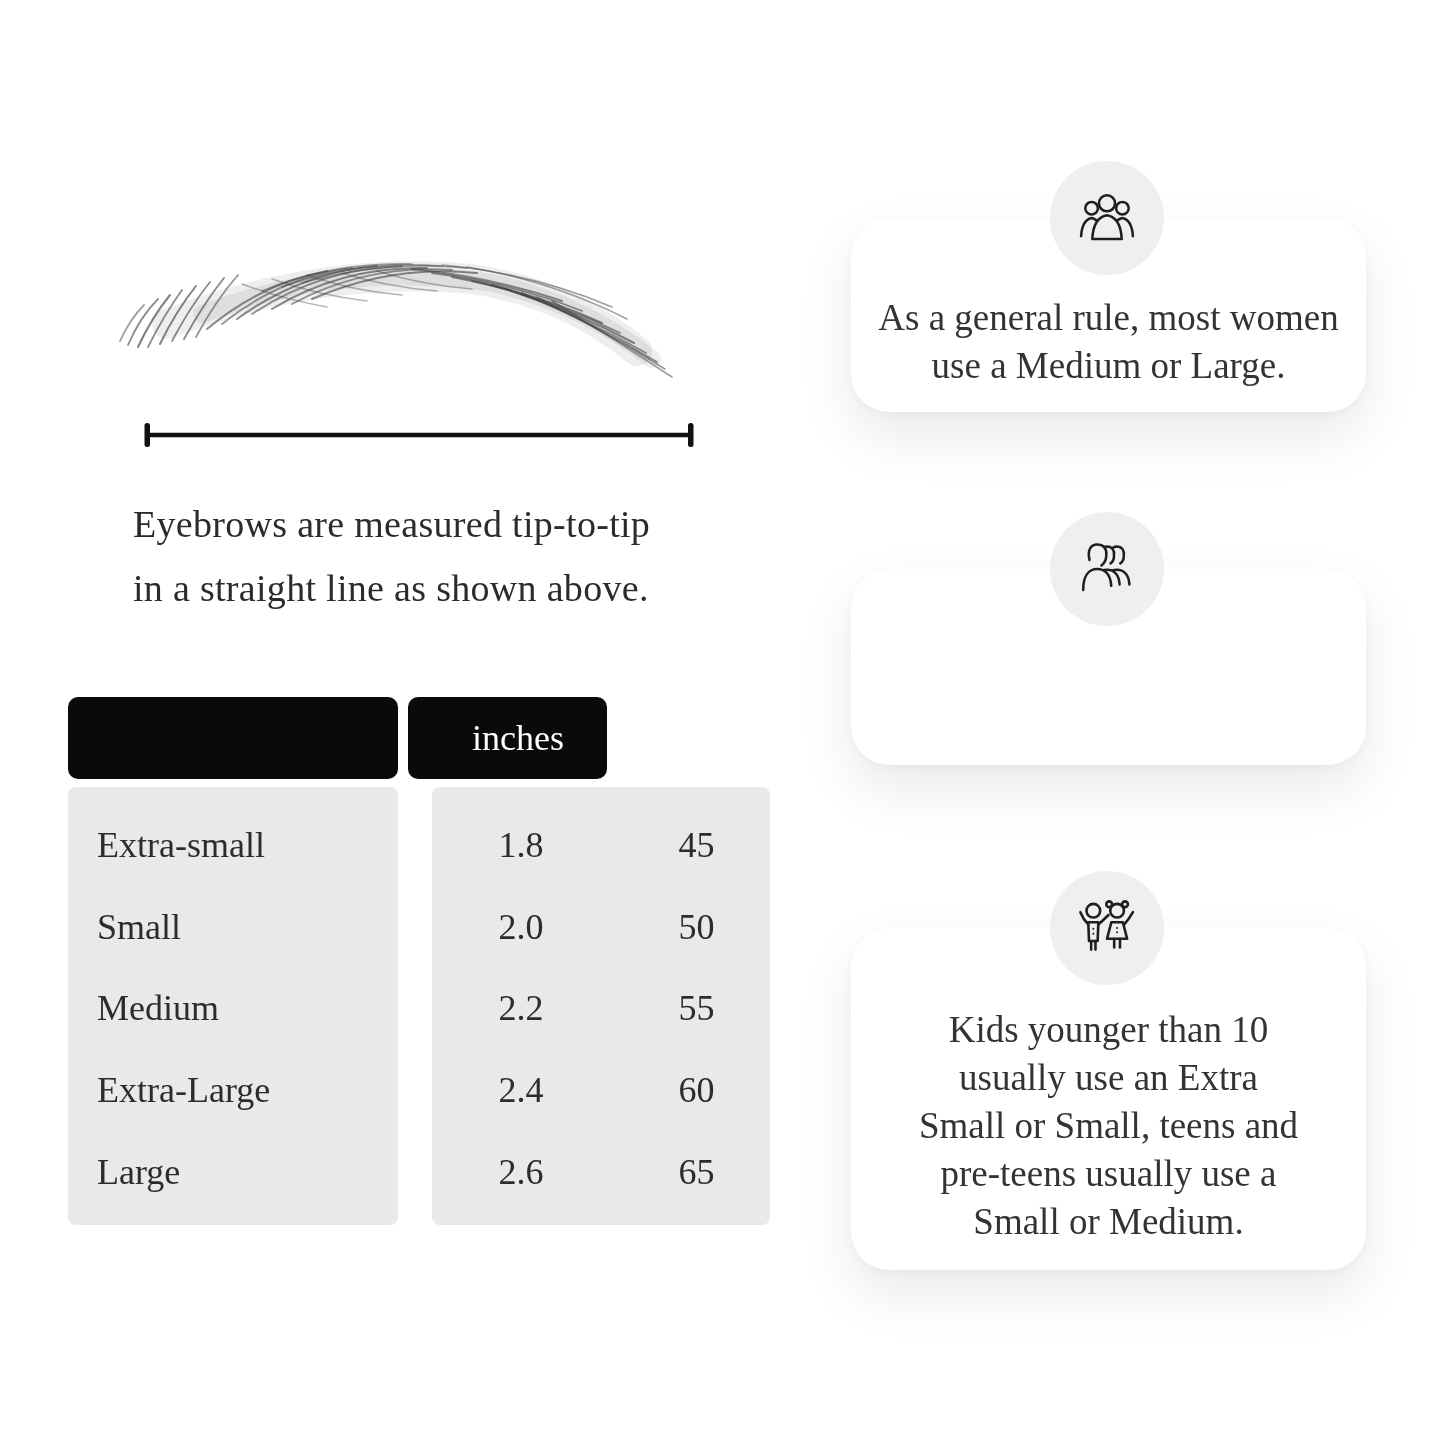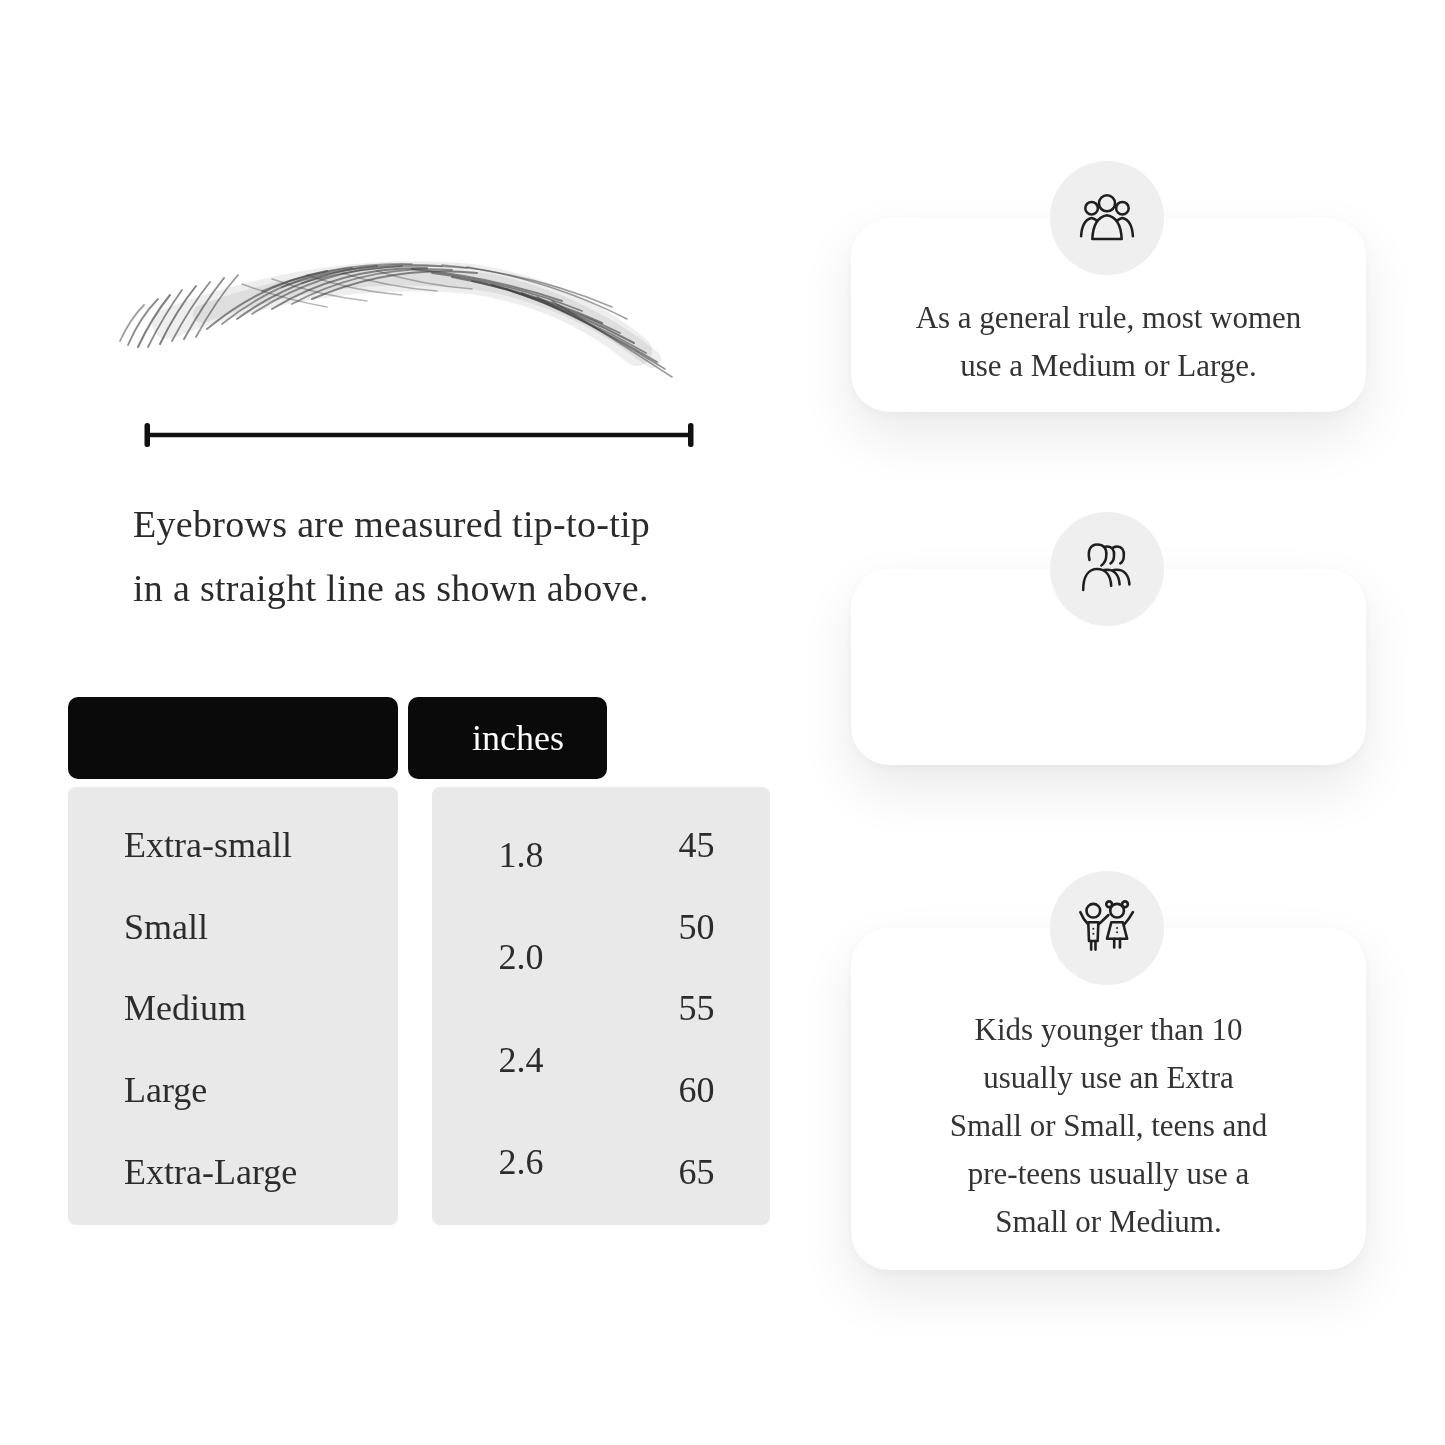--- a/index.html
+++ b/index.html
@@ -33,39 +33,39 @@
     position:absolute;top:787px;height:438px;
     background:#e9e9e9;border-radius:8px;
     display:flex;flex-direction:column;
     padding:17px 0 12px 0;box-sizing:border-box;
     font-size:36px;color:#2c2c2c;
   }
   .tcol1{left:68px;width:330px;}
   .tcol2{left:408px;width:178px;margin-left:24px;}
   .tcol3{left:595px;width:175px;padding-left:28px;}
   .tcell{flex:1;display:flex;align-items:center;justify-content:center;}
-  .tcol1 .tcell{justify-content:flex-start;padding-left:56px;}
+  .tcol1 .tcell{justify-content:flex-start;padding-left:29px;}
   
   .card{
     position:absolute;left:851px;width:515px;
     background:#ffffff;border-radius:38px;
     box-shadow:0 24px 55px rgba(0,0,0,.085),0 3px 10px rgba(0,0,0,.03);
     display:flex;align-items:center;justify-content:center;
     padding-top:54px;box-sizing:border-box;
   }
   .card1{top:218px;height:194px;}
   .card2{top:569px;height:196px;}
   .card3{top:928px;height:342px;}
   .badge{
     position:absolute;left:199px;top:-57px;width:114px;height:114px;
     background:#f0efef;border-radius:50%;
     display:flex;align-items:center;justify-content:center;
   }
   .card-text{
-    font-size:31px;line-height:48px;text-align:center;
+    font-size:37px;line-height:48px;text-align:center;
     white-space:pre-line;color:#333333;
   }
   .hair{fill:none;stroke:#3f3f3f;stroke-linecap:round;}
   .ic{fill:none;stroke:#1f1f1f;stroke-width:3.6;stroke-linecap:round;stroke-linejoin:round;}
   .icf{fill:#f0efef;stroke:none;}
 </style>
 </head>
 <body>
 
 <div class="stage">
@@ -122,26 +122,27 @@
   <div class="caption">Eyebrows are measured tip-to-tip
 in a straight line as shown above.</div>
 
   <div class="th th1"></div>
   <div class="th th2">inches</div>
 
   <div class="tcol tcol1">
     <div class="tcell">Extra-small</div>
     <div class="tcell">Small</div>
     <div class="tcell">Medium</div>
+    <div class="tcell">Extra-Large</div>
     <div class="tcell">Large</div>
-    <div class="tcell">Extra-Large</div>
   </div>
   <div class="tcol tcol2">
     <div class="tcell">1.8</div>
     <div class="tcell">2.0</div>
+    <div class="tcell">2.2</div>
     <div class="tcell">2.4</div>
     <div class="tcell">2.6</div>
   </div>
   <div class="tcol tcol3">
     <div class="tcell">45</div>
     <div class="tcell">50</div>
     <div class="tcell">55</div>
     <div class="tcell">60</div>
     <div class="tcell">65</div>
   </div>

